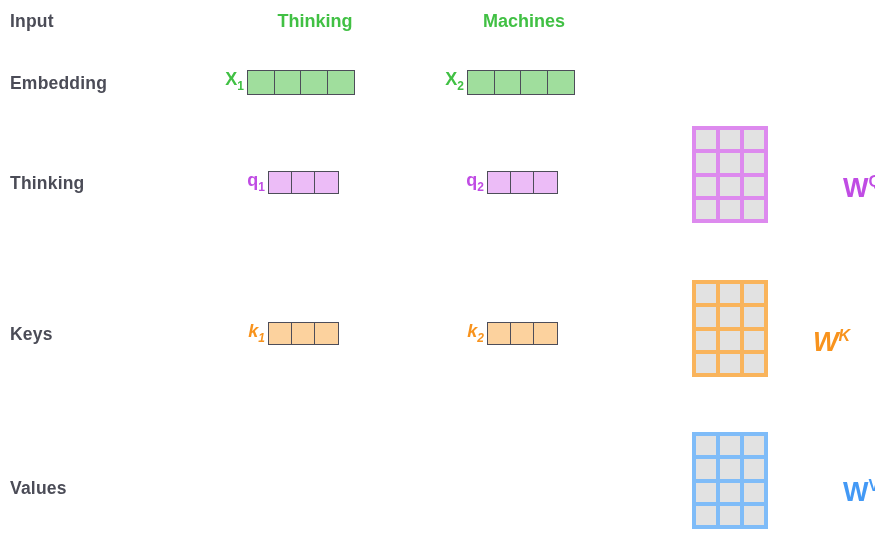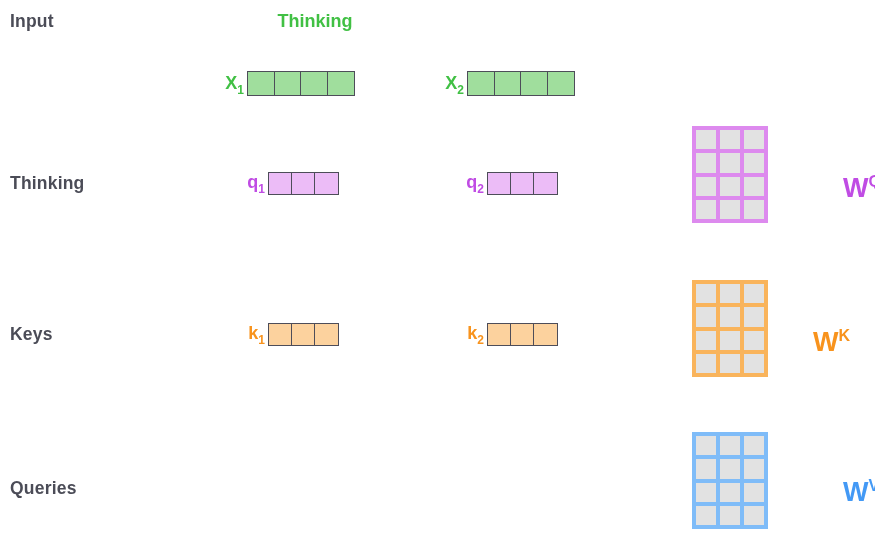--- a/index.html
+++ b/index.html
@@ -4,59 +4,61 @@
 <style>
   html,body{margin:0;padding:0;background:#ffffff;font-family:"Liberation Sans",sans-serif;}
   .canvas{position:relative;width:875px;height:552px;background:#ffffff;overflow:hidden;}
 
   .rowlabel{position:absolute;left:10px;font-size:17.5px;font-weight:bold;
             color:var(--text-dark);letter-spacing:.2px;line-height:20px;}
 
   .word{position:absolute;width:160px;text-align:center;font-size:18px;font-weight:bold;
         color:var(--green-accent);line-height:21px;}
 
-  .vector{position:absolute;display:flex;align-items:flex-end;}
+  .vector{position:absolute;display:flex;align-items:flex-start;}
   .vlabel{width:44px;text-align:right;padding-right:3px;font-size:18px;font-weight:bold;line-height:1;}
   .vlabel sub{font-size:12px;line-height:1;}
   .cells{display:flex;}
   .cell{border:1.5px solid var(--cell-border);margin-left:-1.5px;box-sizing:content-box;}
   .cells .cell:first-child{margin-left:0;}
   .xcells .cell{width:26px;height:23px;}
   .smallcells .cell{width:22.5px;height:21px;}
   .green-cells .cell{background:var(--green-fill);}
   .purple-cells .cell{background:var(--purple-fill);}
   .orange-cells .cell{background:var(--orange-fill);}
   .blue-cells .cell{background:var(--blue-fill);}
   .green{color:var(--green-accent);}
   .purple{color:var(--purple-accent);}
-  .orange{color:var(--orange-accent);}
+  .orange{color:var(--orange-accent);font-style:italic;}
   .blue{color:var(--blue-accent);}
 
   .matrix{position:absolute;display:grid;grid-template-columns:repeat(3,1fr);
           grid-template-rows:repeat(4,1fr);gap:4px;padding:4px;width:76px;height:97px;
           box-sizing:border-box;}
   .purple-bg{background:var(--purple-grid);}
   .orange-bg{background:var(--orange-grid);}
   .blue-bg{background:var(--blue-grid);}
   .mcell{background:var(--matrix-cell);}
 
   .wlabel{position:absolute;font-size:27px;font-weight:bold;line-height:30px;margin-left:25px;}
   .wlabel sup{font-size:16px;}
 </style>
 </head>
 <body>
 
 <div class="canvas">
 
   <div class="rowlabel" style="top:11px">Input</div>
+  <div class="rowlabel" style="top:73px">Embedding</div>
   <div class="rowlabel" style="top:173px">Thinking</div>
   <div class="rowlabel" style="top:324px">Keys</div>
-  <div class="rowlabel" style="top:478px">Queries</div>
+  <div class="rowlabel" style="top:478px">Values</div>
 
   <div class="word" style="left:235px;top:11px">Thinking</div>
+  <div class="word" style="left:444px;top:11px">Machines</div>
 
   <div class="vector" style="left:200px;top:70px;height:26px">
     <span class="vlabel green"><span>X</span><sub>1</sub></span>
     <div class="cells xcells green-cells">
         <div class="cell"></div>
         <div class="cell"></div>
         <div class="cell"></div>
         <div class="cell"></div>
       </div>
   </div>

